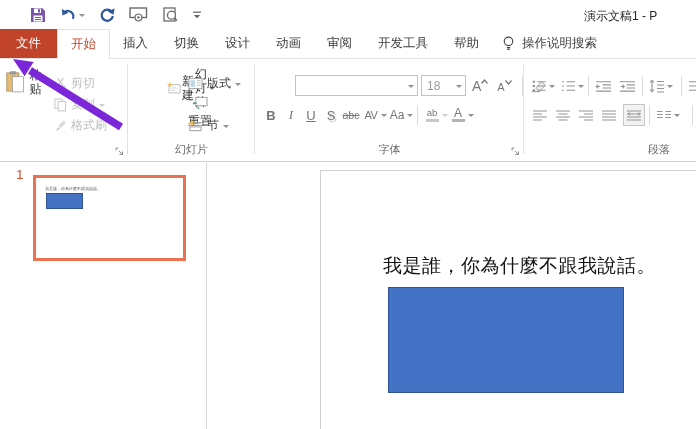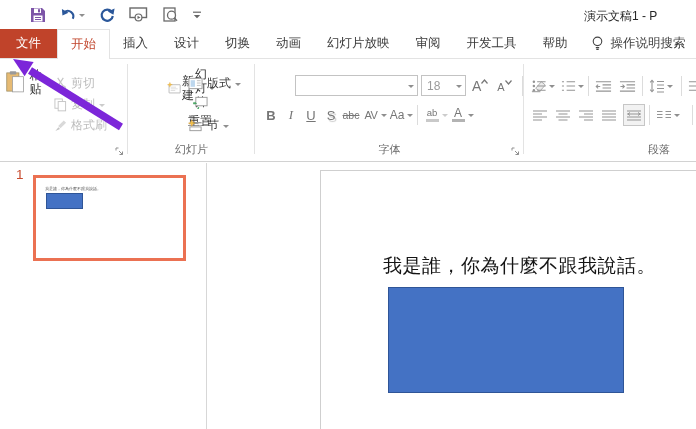--- a/index.html
+++ b/index.html
@@ -110,24 +110,23 @@
         </svg>
     </span>
   </div>
   <span class="doc-title">演示文稿1 - P</span>
 </div>
 
 <div class="tabrow">
   <div class="file-tab">文件</div>
   <div class="tab active">开始</div>
   <div class="tab">插入</div>
+  <div class="tab">切换</div>
   <div class="tab">设计</div>
-  <div class="tab">切换</div>
   <div class="tab">动画</div>
-  <div class="tab">幻灯片放映</div>
   <div class="tab">审阅</div>
   <div class="tab">开发工具</div>
   <div class="tab">帮助</div>
   <div class="tellme">
     <svg width="13" height="17" viewBox="0 0 14 17">
         <circle cx="7" cy="6.2" r="4.6" fill="none" stroke="#444" stroke-width="1.2"></circle>
         <path d="M5.2 12.9h3.6M5.7 14.8h2.6" stroke="#444" stroke-width="1.2"></path>
       </svg>
     <span>操作说明搜索</span>
   </div>

